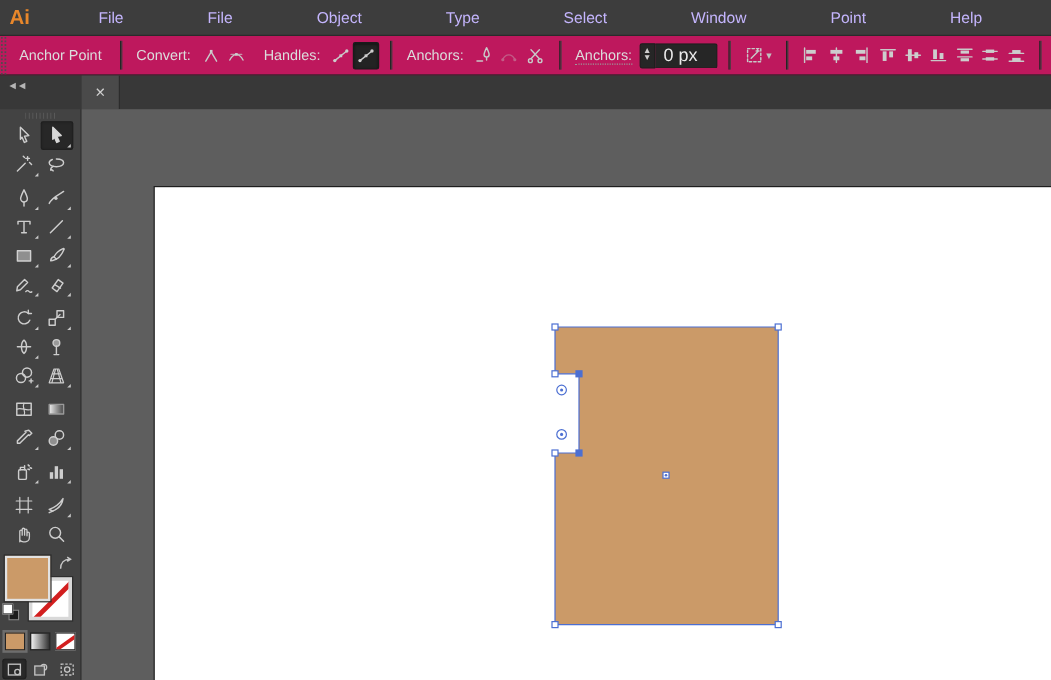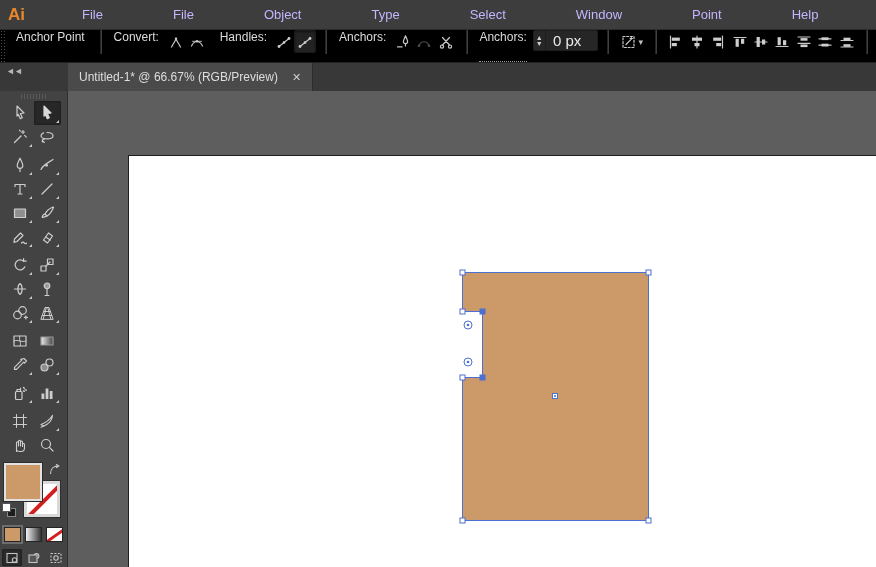--- a/index.html
+++ b/index.html
@@ -12,22 +12,22 @@
   .ai-logo { color:#e8872b; font-weight:bold; font-size:17px; width:34px; }
   .menu-item { color:#c4b5fd; font-size:13px; padding:0 13px; line-height:29px; cursor:default; }
   .menu-right { display:flex; align-items:center; margin-left:14px; gap:15px; }
   .mb-sep { width:1px; height:20px; background:#555; }
   .tile-btn { width:21px; height:21px; background:#8a8a8a; border:6px solid #c4b5fd;
     border-radius:2px; color:#2e2e2e; font-size:11px; font-weight:bold;
     display:flex; align-items:center; justify-content:center; }
   .icon-btn { display:flex; align-items:center; gap:3px; }
 
   
-  .controlbar { height:33px; background:#000000; border-bottom:1px solid #222;
-    display:flex; color:#dcdcdc; font-size:12px; }
+  .controlbar { height:33px; background:#be185d; border-bottom:1px solid #222;
+    display:flex; align-items:center; color:#dcdcdc; font-size:12px; }
   .grip { width:7px; height:100%;
     background-image:radial-gradient(#4d4d4d 1px, transparent 1px);
     background-size:3px 3px; margin-right:6px; }
   .cb-label { margin:0 6px 0 4px; white-space:nowrap; }
   .cb-label.dotted { border-bottom:1px dotted #9a9a9a; }
   .cb-sep { width:1px; height:24px; background:#252525; box-shadow:1px 0 0 #3f3f3f; margin:0 9px; }
   .cb-btn { width:25px; height:23px; display:flex; align-items:center; justify-content:center;
     border-radius:2px; }
   .cb-btn.pressed { background:#232323; border:1px solid #1a1a1a; box-shadow:inset 0 1px 2px #111; }
   .cb-btn.disabled { opacity:.38; }
@@ -283,21 +283,20 @@
     </svg>
   </div>
   <div class="cb-sep"></div>
 </div>
 
 <div class="tabstrip">
   <div class="tab-left-pad">
     <span>◄◄</span>
   </div>
   <div class="doc-tab">
-    <span>Untitled-1* @ 66.67% (RGB/Preview)</span>
     <span class="tab-close">✕</span>
   </div>
 </div>
 
 <div class="main">
 
   <div class="toolpanel">
     <div class="panel-grip"></div>
     <div class="tool-grid">
 

